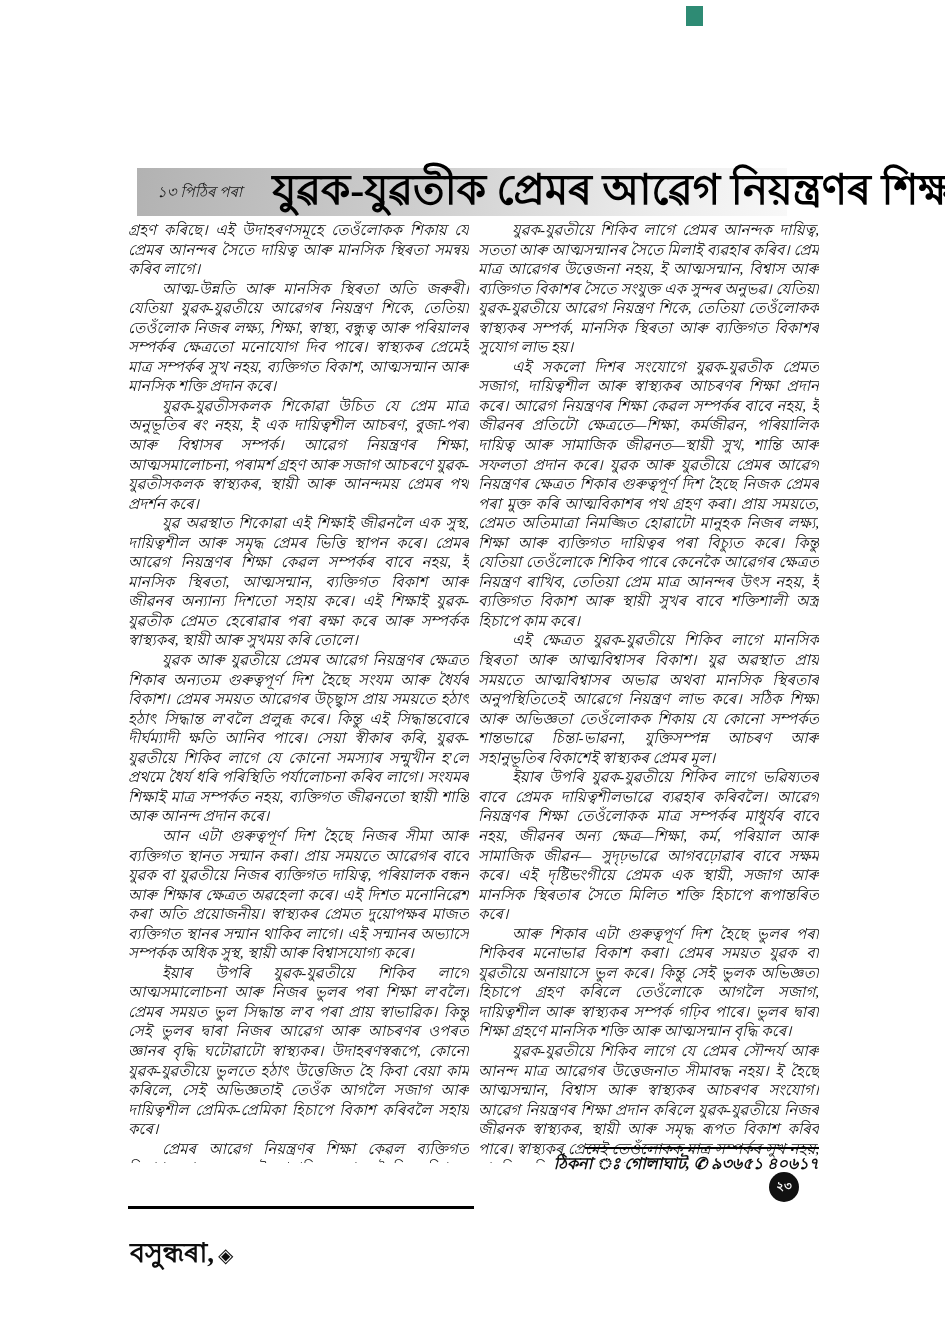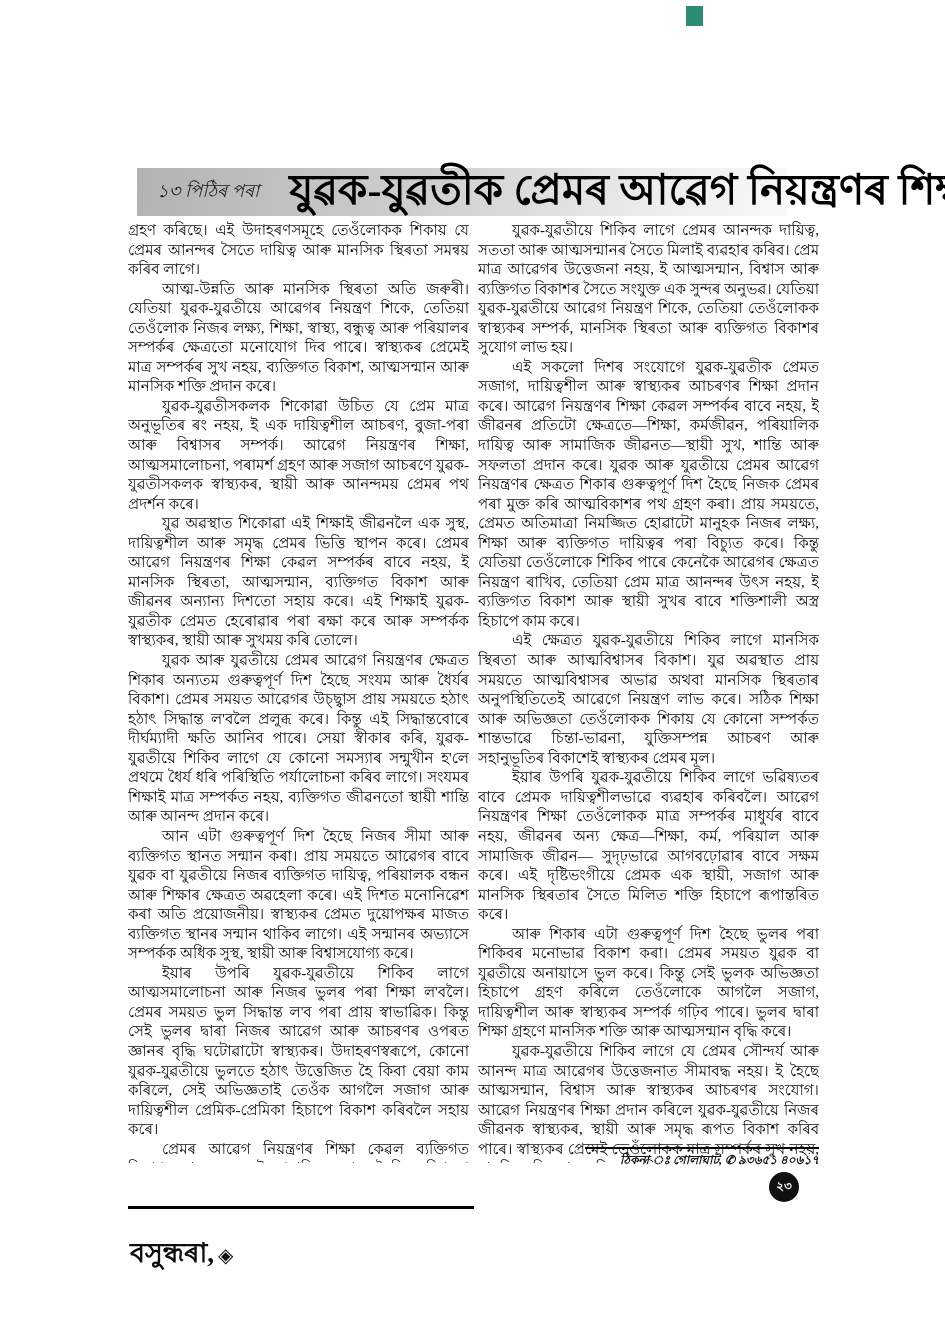--- a/index.html
+++ b/index.html
@@ -17,55 +17,56 @@
     background:#2e8b74;
   }
   .header-bar {
     position:absolute; left:137px; top:168px;
     width:650px; height:48px;
     background:linear-gradient(100deg,#b2b2b2 0%,#cfcfcf 45%,#ededed 80%,#f8f8f8 100%);
     display:flex; align-items:center;
   }
   .kicker {
     font-style:italic;
-    font-size:18px;
+    font-size:15px;
     margin-left:20px;
     flex:0 0 auto;
     color:#1a1a1a;
   }
   .headline {
     font-weight:bold;
     font-size:42px;
     margin-left:30px;
     white-space:nowrap;
     color:#000;
   }
   .col {
     position:absolute; top:221px;
     width:341px;
     font-size:15px;
     line-height:19.55px;
     text-align:justify;
     overflow:hidden;
+    font-style:italic;
   }
   .col-left  { left:128px; height:942px; }
   .col-right { left:478px; height:942px; }
   .col p { margin:0; padding:0; text-indent:34px; }
   .col p.cont { text-indent:0; }
   .byline-rule {
     position:absolute; left:585px; top:1147px;
     width:234px; height:2px; background:#000;
   }
   .byline {
     position:absolute; left:478px; top:1151px;
     width:341px;
     text-align:right;
     font-style:italic;
     font-weight:bold;
-    font-size:12px;
+    font-size:16px;
   }
   .page-badge {
     position:absolute; left:769px; top:1172px;
     width:30px; height:30px;
     border-radius:50%;
     background:#111;
     color:#fff;
     display:flex; align-items:center; justify-content:center;
     font-size:12px; font-weight:bold;
   }

